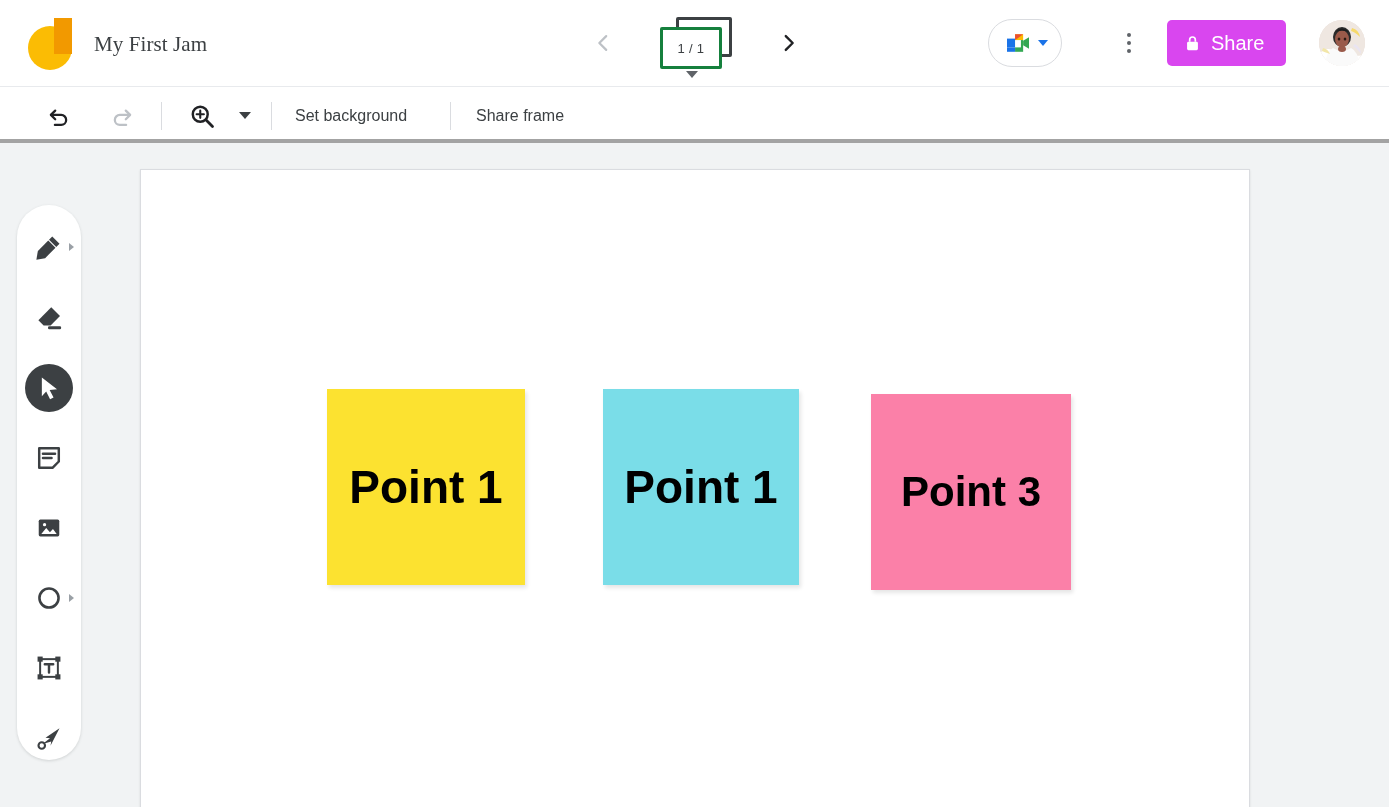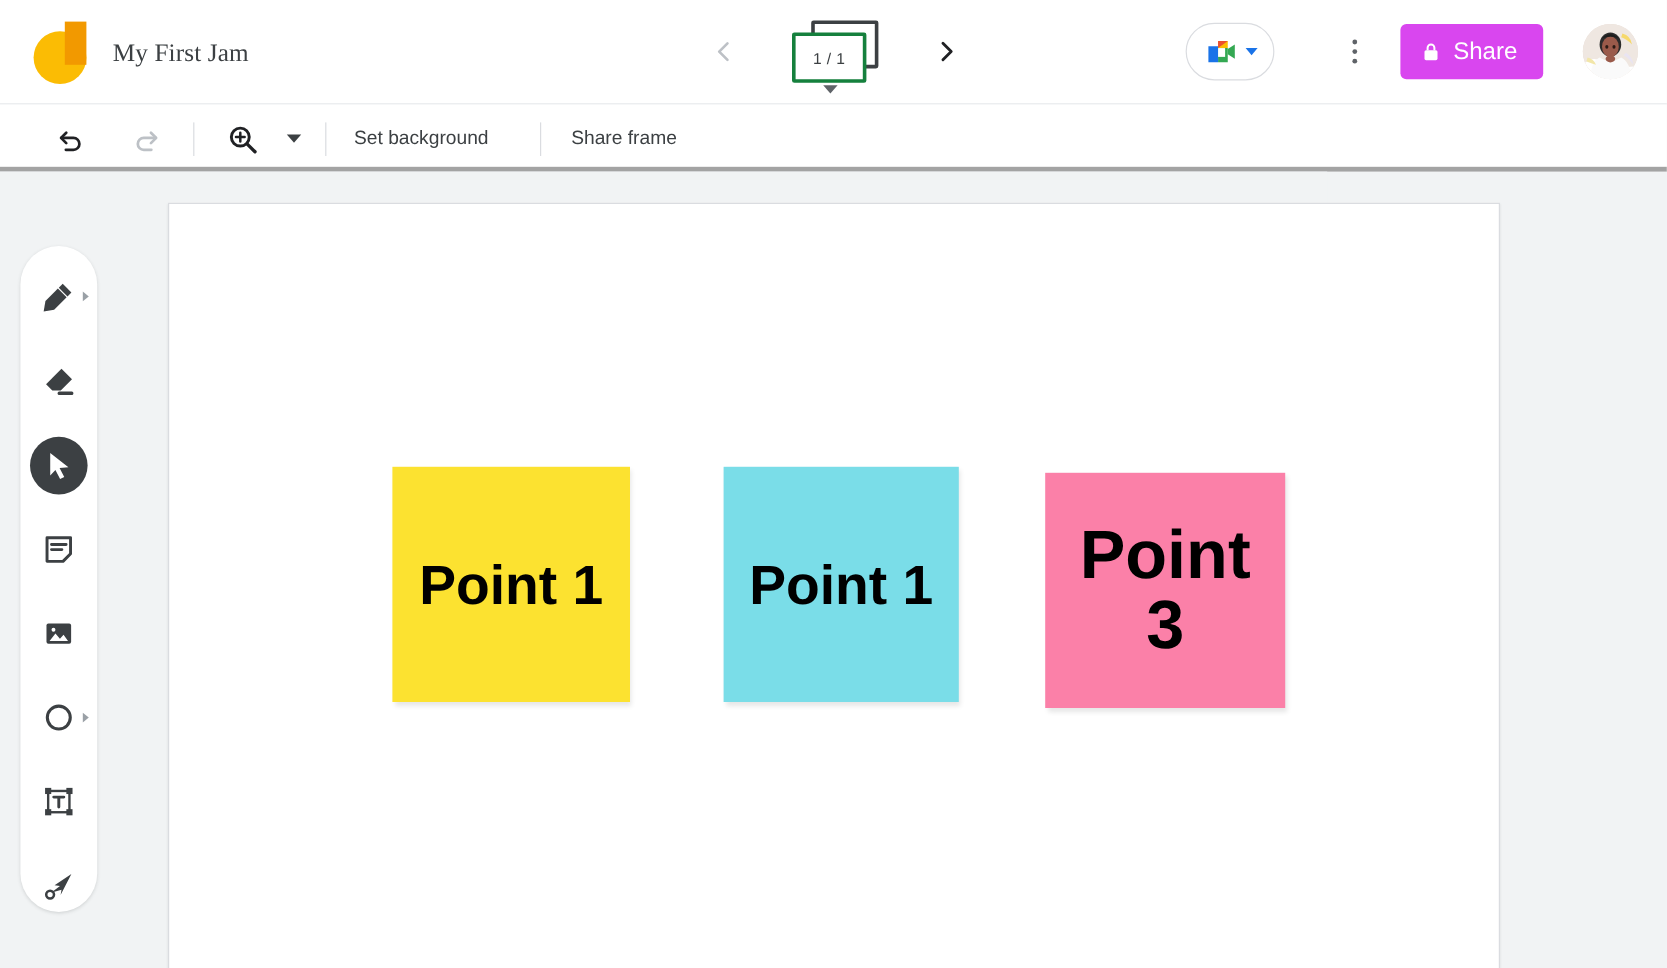--- a/index.html
+++ b/index.html
@@ -391,17 +391,17 @@
 
   <div class="canvas">
     <div class="note" style="left:186px; top:219px; width:198px; height:196px; background:#fce230; font-size:46px;">
       <span>Point 1</span>
     </div>
 
     <div class="note" style="left:462px; top:219px; width:196px; height:196px; background:#7adde8; font-size:46px;">
       <span>Point 1</span>
     </div>
 
-    <div class="note" style="left:730px; top:224px; width:200px; height:196px; background:#fb80a8; font-size:57px;">
+    <div class="note" style="left:730px; top:224px; width:200px; height:196px; background:#fb80a8; font-size:42px;">
       <span>Point 3</span>
     </div>
   </div>
 </div>
 
 </body></html>

